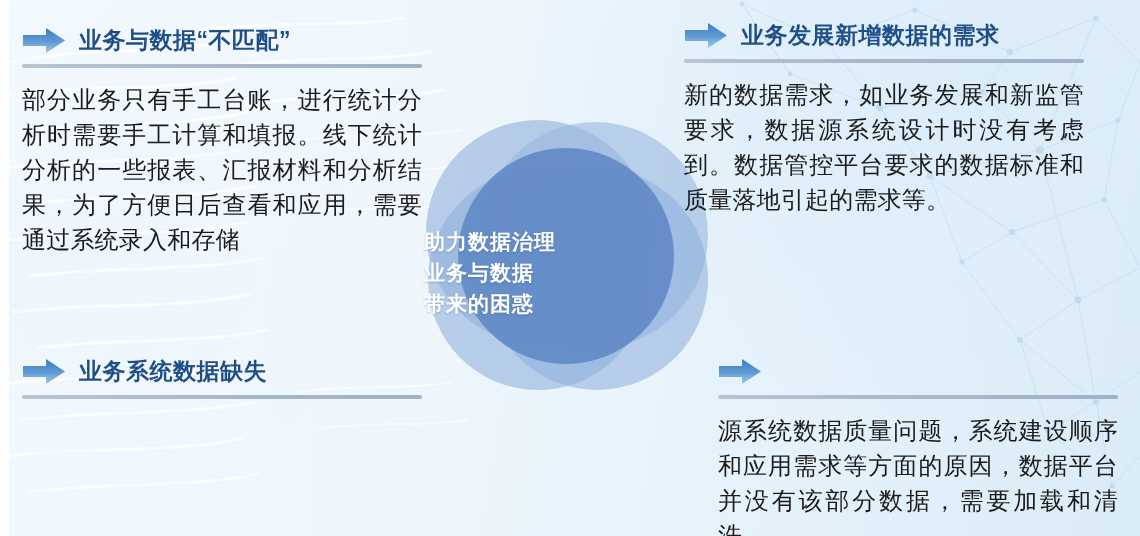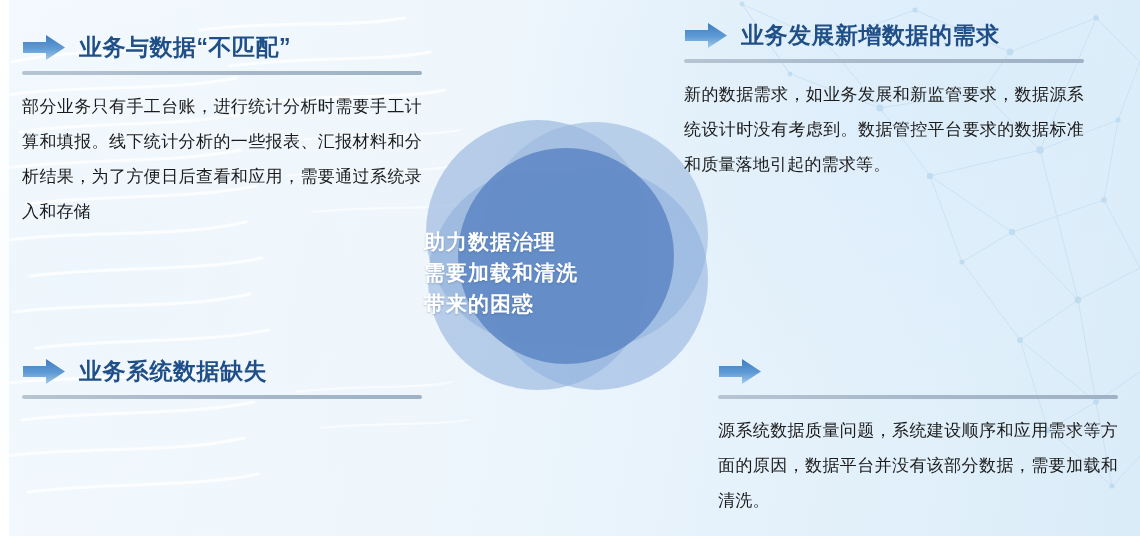--- a/index.html
+++ b/index.html
@@ -92,21 +92,21 @@
     letter-spacing: 1px;
     text-shadow: 0 1px 2px rgba(40,70,120,0.28);
     pointer-events: none;
   }
 
   
   .card {
     position: absolute;
     width: 400px;
   }
-  .card-tl { left: 22px;  top: 28px; }
+  .card-tl { left: 22px;  top: 21px; }
   .card-tr { left: 684px; top: 16px; }
   .card-bl { left: 22px;  top: 352px; }
   .card-br { left: 718px; top: 352px; }
 
   .card-head {
     display: flex;
     align-items: center;
     gap: 13px;
     height: 38px;
   }
@@ -125,21 +125,21 @@
   }
   .card-rule {
     margin-top: 5px;
     height: 4px;
     width: 100%;
     border-radius: 2px;
     background: linear-gradient(90deg, #b7c4d2 0%, #a8b8c9 50%, #9fb2c6 100%);
   }
   .card-body {
     margin-top: 14px;
-    font-size: 17px;
+    font-size: 24px;
     line-height: 35px;
     color: #1b1b1b;
     letter-spacing: 0.2px;
     text-align: justify;
     text-justify: inter-ideograph;
   }
 </style>
 </head>
 <body>
 
@@ -221,21 +221,21 @@
   <div class="center-cluster">
     <div class="circ circ-a"></div>
     <div class="circ circ-b"></div>
     <div class="circ circ-c"></div>
     <div class="circ circ-d"></div>
     <div class="circ circ-core"></div>
   </div>
 
   <div class="center-text">
     <div>助力数据治理</div>
-    <div>需要加载和清洗</div>
+    <div>业务与数据</div>
     <div>带来的困惑</div>
   </div>
 
   <div class="card card-tl">
     <div class="card-head">
       <svg class="arrow-icon" viewBox="0 0 44 27">
         <defs>
           <linearGradient id="agTL" x1="0" y1="0" x2="0" y2="1">
             <stop offset="0%" stop-color="#3d7cbe"></stop>
             <stop offset="55%" stop-color="#5f9bd5"></stop>

